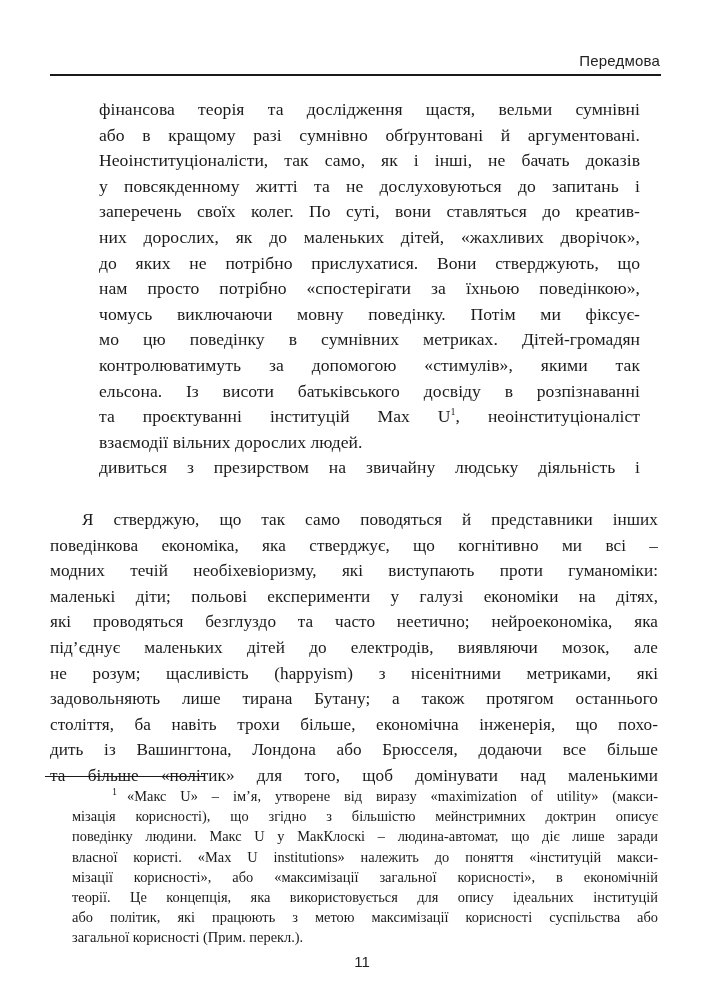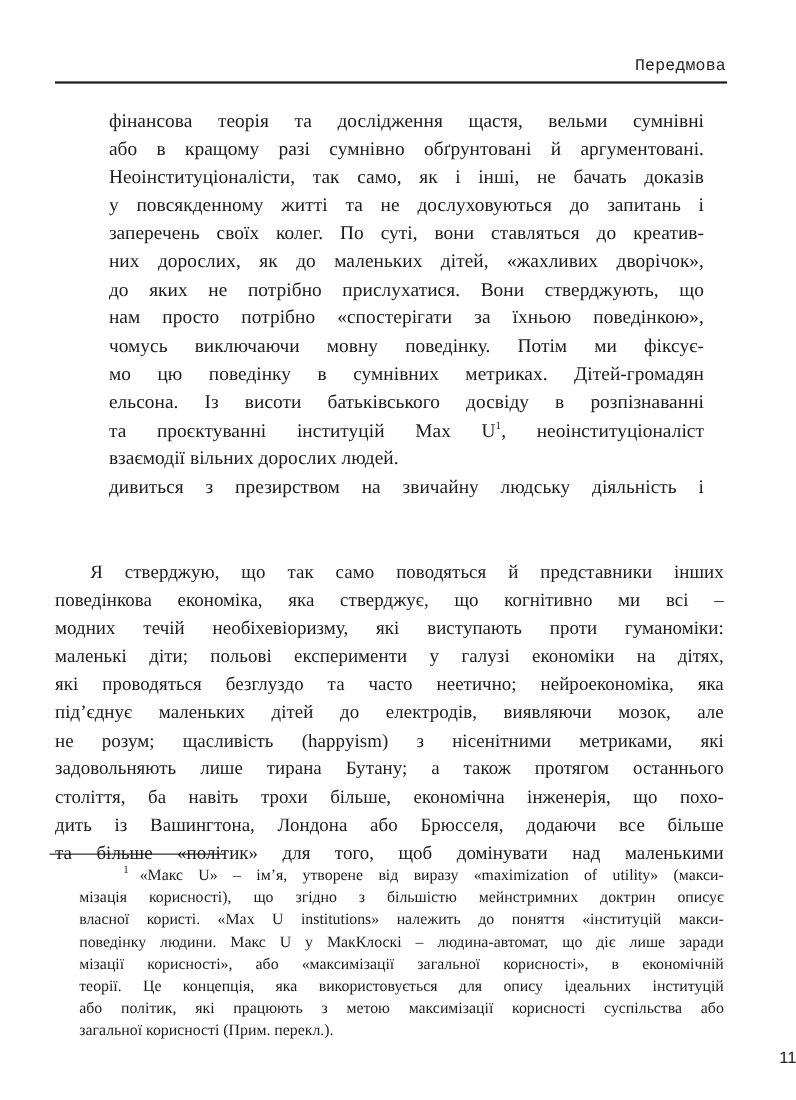--- a/index.html
+++ b/index.html
@@ -12,21 +12,21 @@
       height: 1000px;
       position: relative;
       overflow: hidden;
       color: #1a1a1a;
       font-family: "DejaVu Serif", "Liberation Serif", serif;
     }
     .running-head {
       position: absolute;
       right: 64px;
       top: 52px;
-      font-family: Liberation Mono, monospace;
+      font-family: Liberation Sans, sans-serif;
       font-size: 15px;
       color: #222;
       letter-spacing: 0.2px;
     }
     .head-rule {
       position: absolute;
       left: 50px;
       top: 74px;
       width: 611px;
       height: 0;
@@ -104,21 +104,21 @@
       font-size: 10px;
       vertical-align: 6px;
       line-height: 0;
       margin-right: 10px;
     }
     .page-number {
       position: absolute;
       left: 0;
       width: 724px;
       top: 953px;
-      text-align: right;
+      text-align: center;
       font-family: "Liberation Sans", "DejaVu Sans", sans-serif;
       font-size: 15px;
       color: #222;
     }
   </style>
 </head>
 <body>
 
 <div class="running-head">Передмова</div>
 <div class="head-rule"></div>
@@ -127,20 +127,21 @@
   <span class="line">фінансова теорія та дослідження щастя, вельми сумнівні</span>
   <span class="line">або в кращому разі сумнівно обґрунтовані й аргументовані.</span>
   <span class="line">Неоінституціоналісти, так само, як і інші, не бачать доказів</span>
   <span class="line">у повсякденному житті та не дослуховуються до запитань і</span>
   <span class="line">заперечень своїх колег. По суті, вони ставляться до креатив-</span>
   <span class="line">них дорослих, як до маленьких дітей, «жахливих дворічок»,</span>
   <span class="line">до яких не потрібно прислухатися. Вони стверджують, що</span>
   <span class="line">нам просто потрібно «спостерігати за їхньою поведінкою»,</span>
   <span class="line">чомусь виключаючи мовну поведінку. Потім ми фіксує-</span>
   <span class="line">мо цю поведінку в сумнівних метриках. Дітей-громадян</span>
+  <span class="line">контролюватимуть за допомогою «стимулів», якими так</span>
   <span class="line">ельсона. Із висоти батьківського досвіду в розпізнаванні</span>
   <span class="line"><span>та проєктуванні інституцій Max U</span><sup class="fn-ref">1</sup><span>, неоінституціоналіст</span></span>
   <span class="line last">взаємодії вільних дорослих людей.</span>
   <span class="line">дивиться з презирством на звичайну людську діяльність і</span>
 </div>
 
 <div class="main-para">
   <span class="line indent">Я стверджую, що так само поводяться й представники інших</span>
   <span class="line">поведінкова економіка, яка стверджує, що когнітивно ми всі –</span>
   <span class="line">модних течій необіхевіоризму, які виступають проти гуманоміки:</span>
@@ -152,21 +153,21 @@
   <span class="line">століття, ба навіть трохи більше, економічна інженерія, що похо-</span>
   <span class="line">дить із Вашингтона, Лондона або Брюсселя, додаючи все більше</span>
   <span class="line">та більше «політик» для того, щоб домінувати над маленькими</span>
 </div>
 
 <div class="fn-rule"></div>
 
 <div class="footnote">
   <span class="fline first"><span class="fn-num">1</span><span>«Макс U» – ім’я, утворене від виразу «maximization of utility» (макси-</span></span>
   <span class="fline">мізація корисності), що згідно з більшістю мейнстримних доктрин описує</span>
+  <span class="fline">поведінку людини. Макс U у МакКлоскі – людина-автомат, що діє лише заради</span>
   <span class="fline">власної користі. «Max U institutions» належить до поняття «інституцій макси-</span>
-  <span class="fline">поведінку людини. Макс U у МакКлоскі – людина-автомат, що діє лише заради</span>
   <span class="fline">мізації корисності», або «максимізації загальної корисності», в економічній</span>
   <span class="fline">теорії. Це концепція, яка використовується для опису ідеальних інституцій</span>
   <span class="fline">або політик, які працюють з метою максимізації корисності суспільства або</span>
   <span class="fline last">загальної корисності (Прим. перекл.).</span>
 </div>
 
 <div class="page-number">11</div>
 
 </body></html>

